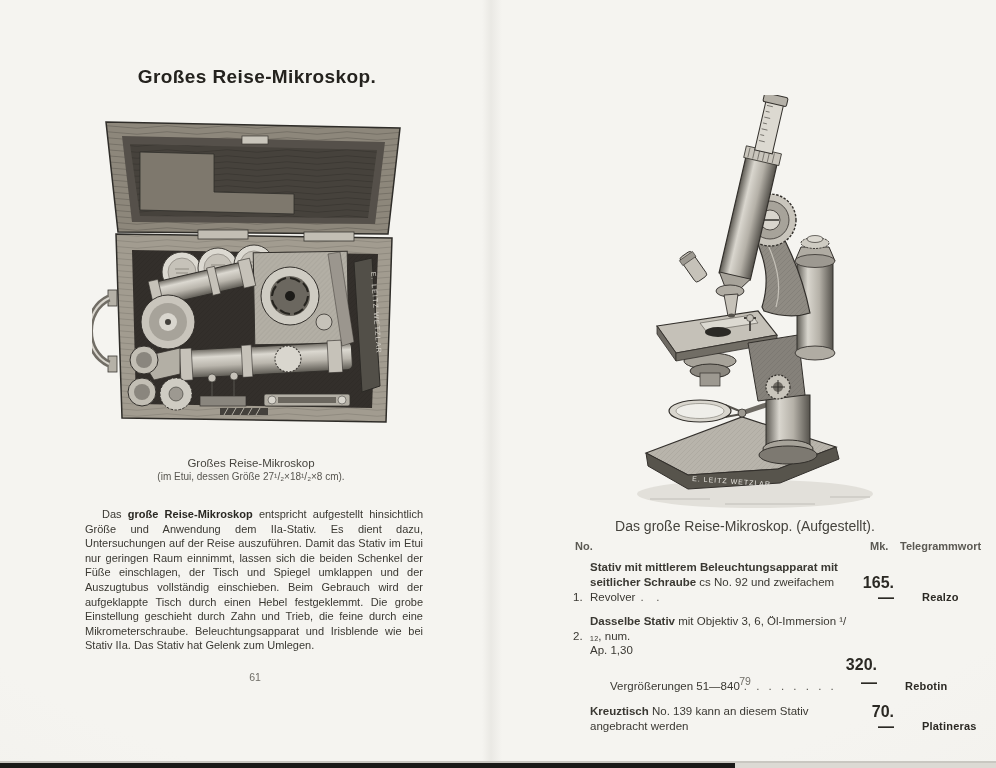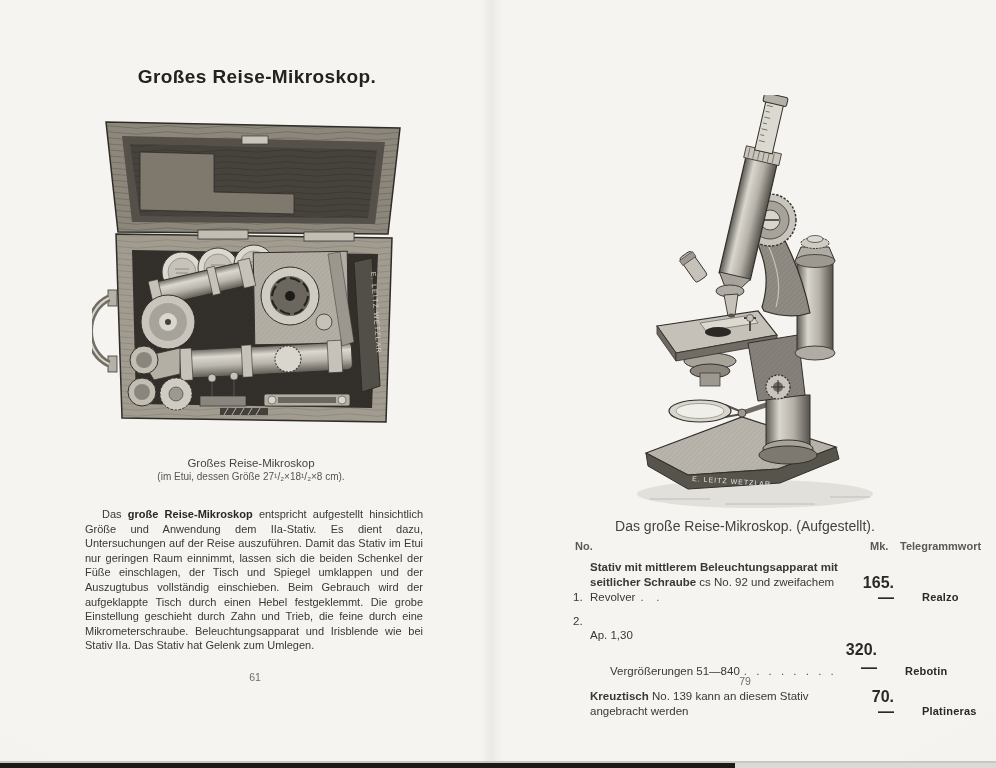--- a/index.html
+++ b/index.html
@@ -331,20 +331,21 @@
     <div class="row item1">
       <span class="col-no">1.</span>
       <span class="col-desc"><b>Stativ mit mittlerem Beleuchtungsapparat mit seitlicher Schraube</b><span> cs No. 92 und zweifachem Revolver</span><span class="dots"> .  .</span></span>
       <span class="col-price">165.—</span>
       <span class="col-tele">Realzo</span>
     </div>
 
     <div class="item2">
       <div class="line">
         <span class="col-no">2.</span>
+        <span class="col-desc"><b>Dasselbe Stativ</b><span> mit Objektiv 3, 6, Öl-Immersion ¹/₁₂, num.</span></span>
       </div>
       <div class="l2">Ap. 1,30</div>
       <div class="l4">
         <span class="gap">
             <span class="ld-text">Vergrößerungen 51—840</span>
             <span class="ld-dots">.  .  .  .  .  .  .  .  .  .</span>
           </span>
         <span class="col-price">320.—</span>
         <span class="col-tele">Rebotin</span>
       </div>

